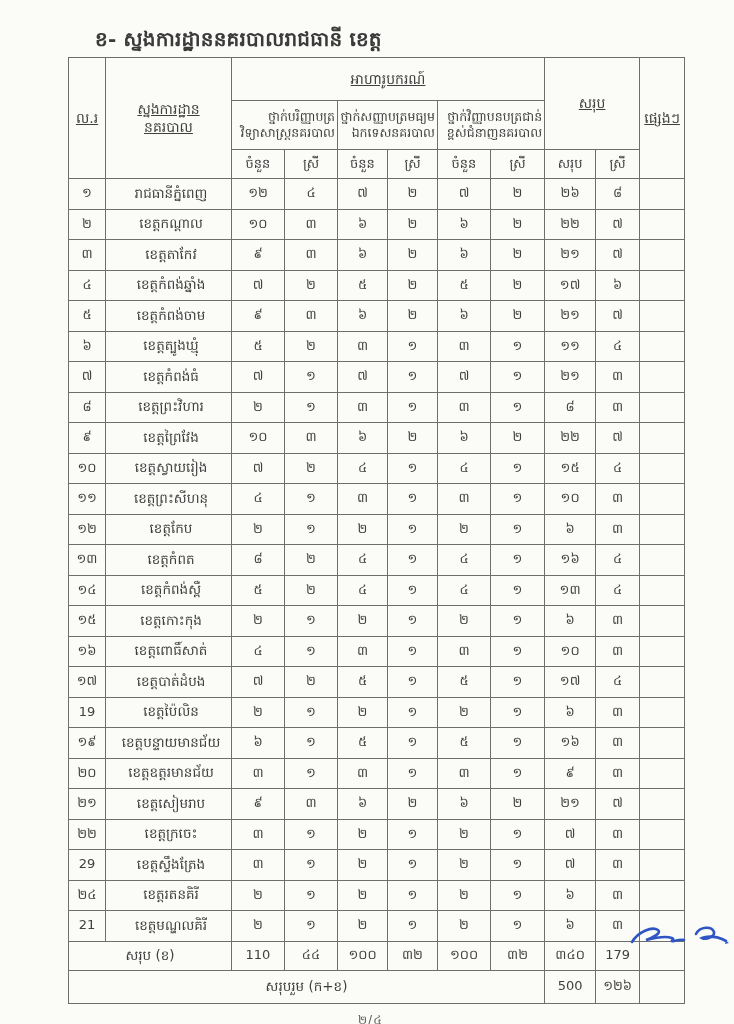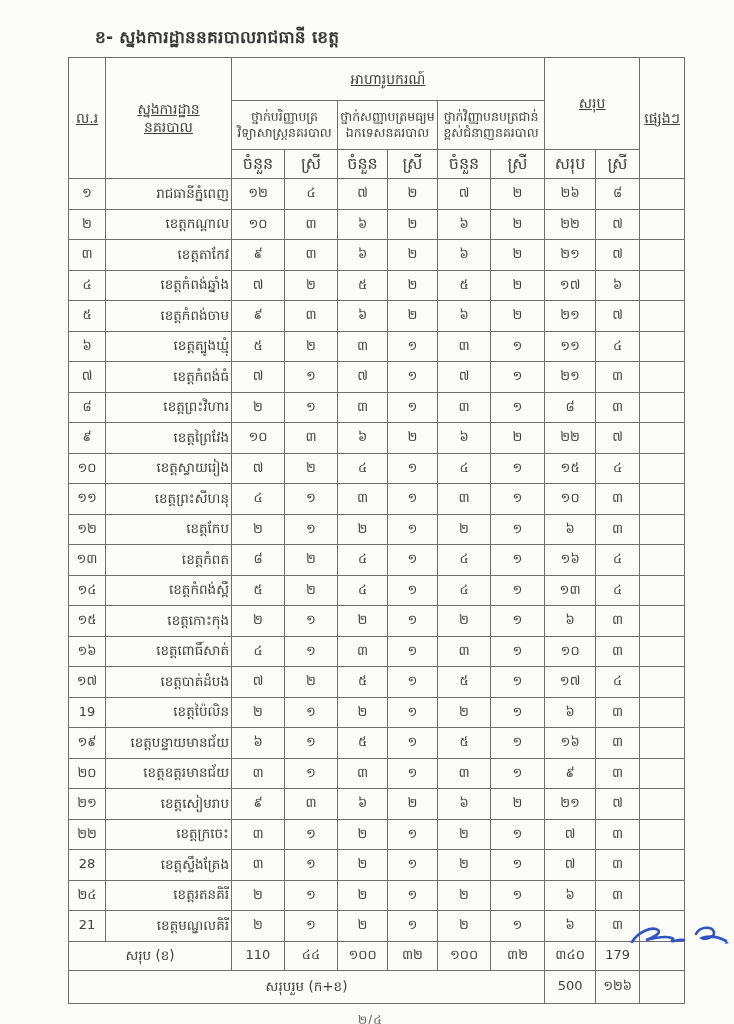--- a/index.html
+++ b/index.html
@@ -4,40 +4,40 @@
 <style>
   html,body{margin:0;padding:0;}
   body{
     width:734px;height:1024px;position:relative;
     background:#fbfbf8;
     font-family:"DejaVu Sans",sans-serif;
     color:#3c3c3c;overflow:hidden;
   }
   .doc-title{
     position:absolute;left:95px;top:26px;
-    font-size:17px;font-weight:bold;color:#3a3a3a;
+    font-size:20px;font-weight:bold;color:#3a3a3a;
     letter-spacing:.2px;
   }
   table.main{
     position:absolute;left:68px;top:57px;
     width:616px;table-layout:fixed;
     border-collapse:collapse;
     font-size:13px;color:#3f3f3f;
   }
   table.main th,table.main td{
     border:1px solid #6e6e6e;
     text-align:center;vertical-align:middle;
     padding:1px 2px;line-height:1.3;
     font-weight:400;overflow:hidden;
   }
   thead .r1 th{height:40px;font-size:14px;text-decoration:underline;}
-  thead .r2 th{height:46px;font-size:12.5px;}
-  thead .r3 th{height:26px;font-size:16px;}
+  thead .r2 th{height:46px;font-size:12.5px;text-align:right;}
+  thead .r3 th{height:26px;font-size:13px;}
   tbody td{height:27.5px;}
-  tbody td.name-cell{text-align:right;padding-left:7px;font-size:13.5px;}
+  tbody td.name-cell{text-align:center;padding-left:7px;font-size:13.5px;}
   tfoot td{height:26px;}
   tfoot .sum-label{font-weight:bold;font-size:13.5px;}
   tfoot .grand td{height:30px;}
   .pagenum{
     position:absolute;left:358px;top:1012px;
     font-size:12px;color:#5a5a5a;letter-spacing:1px;
   }
   .signature{
     position:absolute;left:618px;top:908px;width:116px;height:48px;
   }
@@ -369,21 +369,21 @@
         <td class="num-cell">១</td>
         <td class="num-cell">២</td>
         <td class="num-cell">១</td>
         <td class="num-cell">២</td>
         <td class="num-cell">១</td>
         <td class="num-cell">៧</td>
         <td class="num-cell">៣</td>
         <td class="num-cell"></td>
       </tr>
       <tr>
-        <td class="num-cell">28</td>
+        <td class="num-cell">29</td>
         <td class="name-cell">ខេត្តស្ទឹងត្រែង</td>
         <td class="num-cell">៣</td>
         <td class="num-cell">១</td>
         <td class="num-cell">២</td>
         <td class="num-cell">១</td>
         <td class="num-cell">២</td>
         <td class="num-cell">១</td>
         <td class="num-cell">៧</td>
         <td class="num-cell">៣</td>
         <td class="num-cell"></td>

